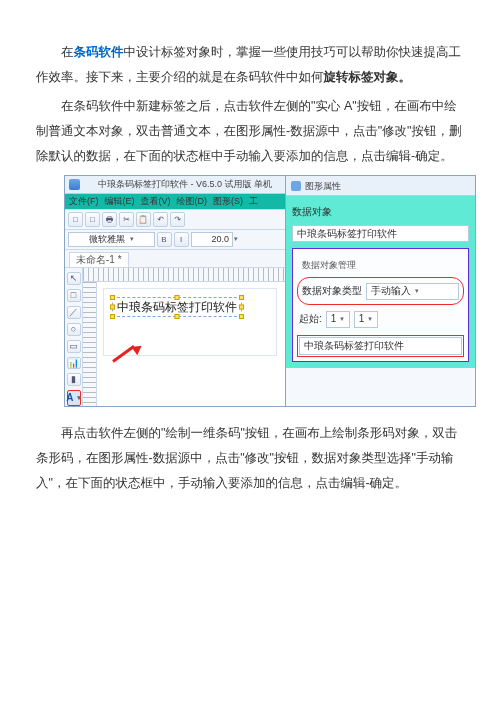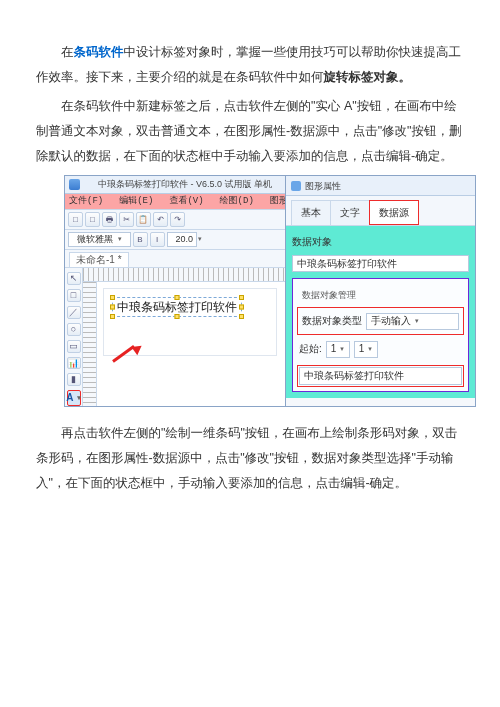--- a/index.html
+++ b/index.html
@@ -36,53 +36,52 @@
     height: 18px;
     display: flex;
     align-items: center;
     padding: 0 4px;
     gap: 18px;
     border-bottom: 1px solid #b9cde4;
   }
   .titlebar .logo { width: 11px; height: 11px; background: linear-gradient(#6aa6e8,#3b7dd1); border-radius: 2px; }
   .titlebar .ttext { font-size: 9px; color: #444; white-space: nowrap; overflow: hidden; }
   .menubar {
-    background: #fca5a5;
+    background: #14b8a6;
     height: 16px;
     border-bottom: 1px solid #c9d8ea;
     display: flex;
     align-items: center;
     padding: 0 4px;
     font-size: 9px;
     color: #333;
-    gap: 16px;
+    gap: 6px;
     white-space: nowrap;
     overflow: hidden;
-    font-family: Liberation Mono, monospace;
   }
   .toolbar1 {
     background: #f3f7fc;
     height: 20px;
     border-bottom: 1px solid #c9d8ea;
     display: flex;
     align-items: center;
     gap: 2px;
     padding: 0 3px;
   }
   .tbtn { width: 15px; height: 15px; background: linear-gradient(#fdfdfd,#e5edf6); border: 1px solid #c0d0e4; border-radius: 2px; display:flex;align-items:center;justify-content:center;font-size:8px;color:#557;}
   .toolbar2 {
     background: #f3f7fc;
     height: 20px;
     border-bottom: 1px solid #c9d8ea;
     display: flex;
     align-items: center;
     gap: 2px;
     padding: 0 3px;
   }
-  .font-sel { height: 15px; border:1px solid #b8c9de; background:#fff; font-size:9px; padding:0 8px; display:flex;align-items:center;gap:3px; }
+  .font-sel { height: 15px; border:1px solid #b8c9de; background:#fff; font-size:9px; padding:0 20px; display:flex;align-items:center;gap:3px; }
   .font-sel::after { content:"▾"; font-size:7px; color:#666; margin-left:2px;}
   .size-sel { width: 30px; }
   .tabrow {
     background: #f3f7fc;
     height: 18px;
     border-bottom: 1px solid #c9d8ea;
     display: flex;
     align-items: flex-end;
     padding-left: 4px;
   }
@@ -258,32 +257,27 @@
         <div class="red-arrow"></div>
       </div>
     </div>
   </div>
 
   <div class="app-right">
     <div class="prop-title">
       <span class="boxico"></span>
       <span>图形属性</span>
     </div>
-    <div class="tabs">
-      <span class="ptab">基本</span>
-      <span class="ptab">文字</span>
-      <span class="ptab active data-redbox">数据源</span>
-    </div>
     <div class="body">
       <div class="label">数据对象</div>
       <div class="input-look">中琅条码标签打印软件</div>
 
       <div class="panel-sub">
         <span class="panel-sub-title">数据对象管理</span>
-        <div class="row-inline red-out" style="padding:2px 3px;">
+        <div class="row-inline red-out" style="padding:2px 3px;border-radius:10px;">
           <span>数据对象类型</span>
           <span class="sel" style="flex:1">手动输入</span>
         </div>
         <div class="row-inline" style="margin-top:6px;">
           <span>起始:</span>
           <span class="sel spin">1</span>
           <span class="sel spin">1</span>
         </div>
         <div class="input-red">中琅条码标签打印软件</div>
       </div>

